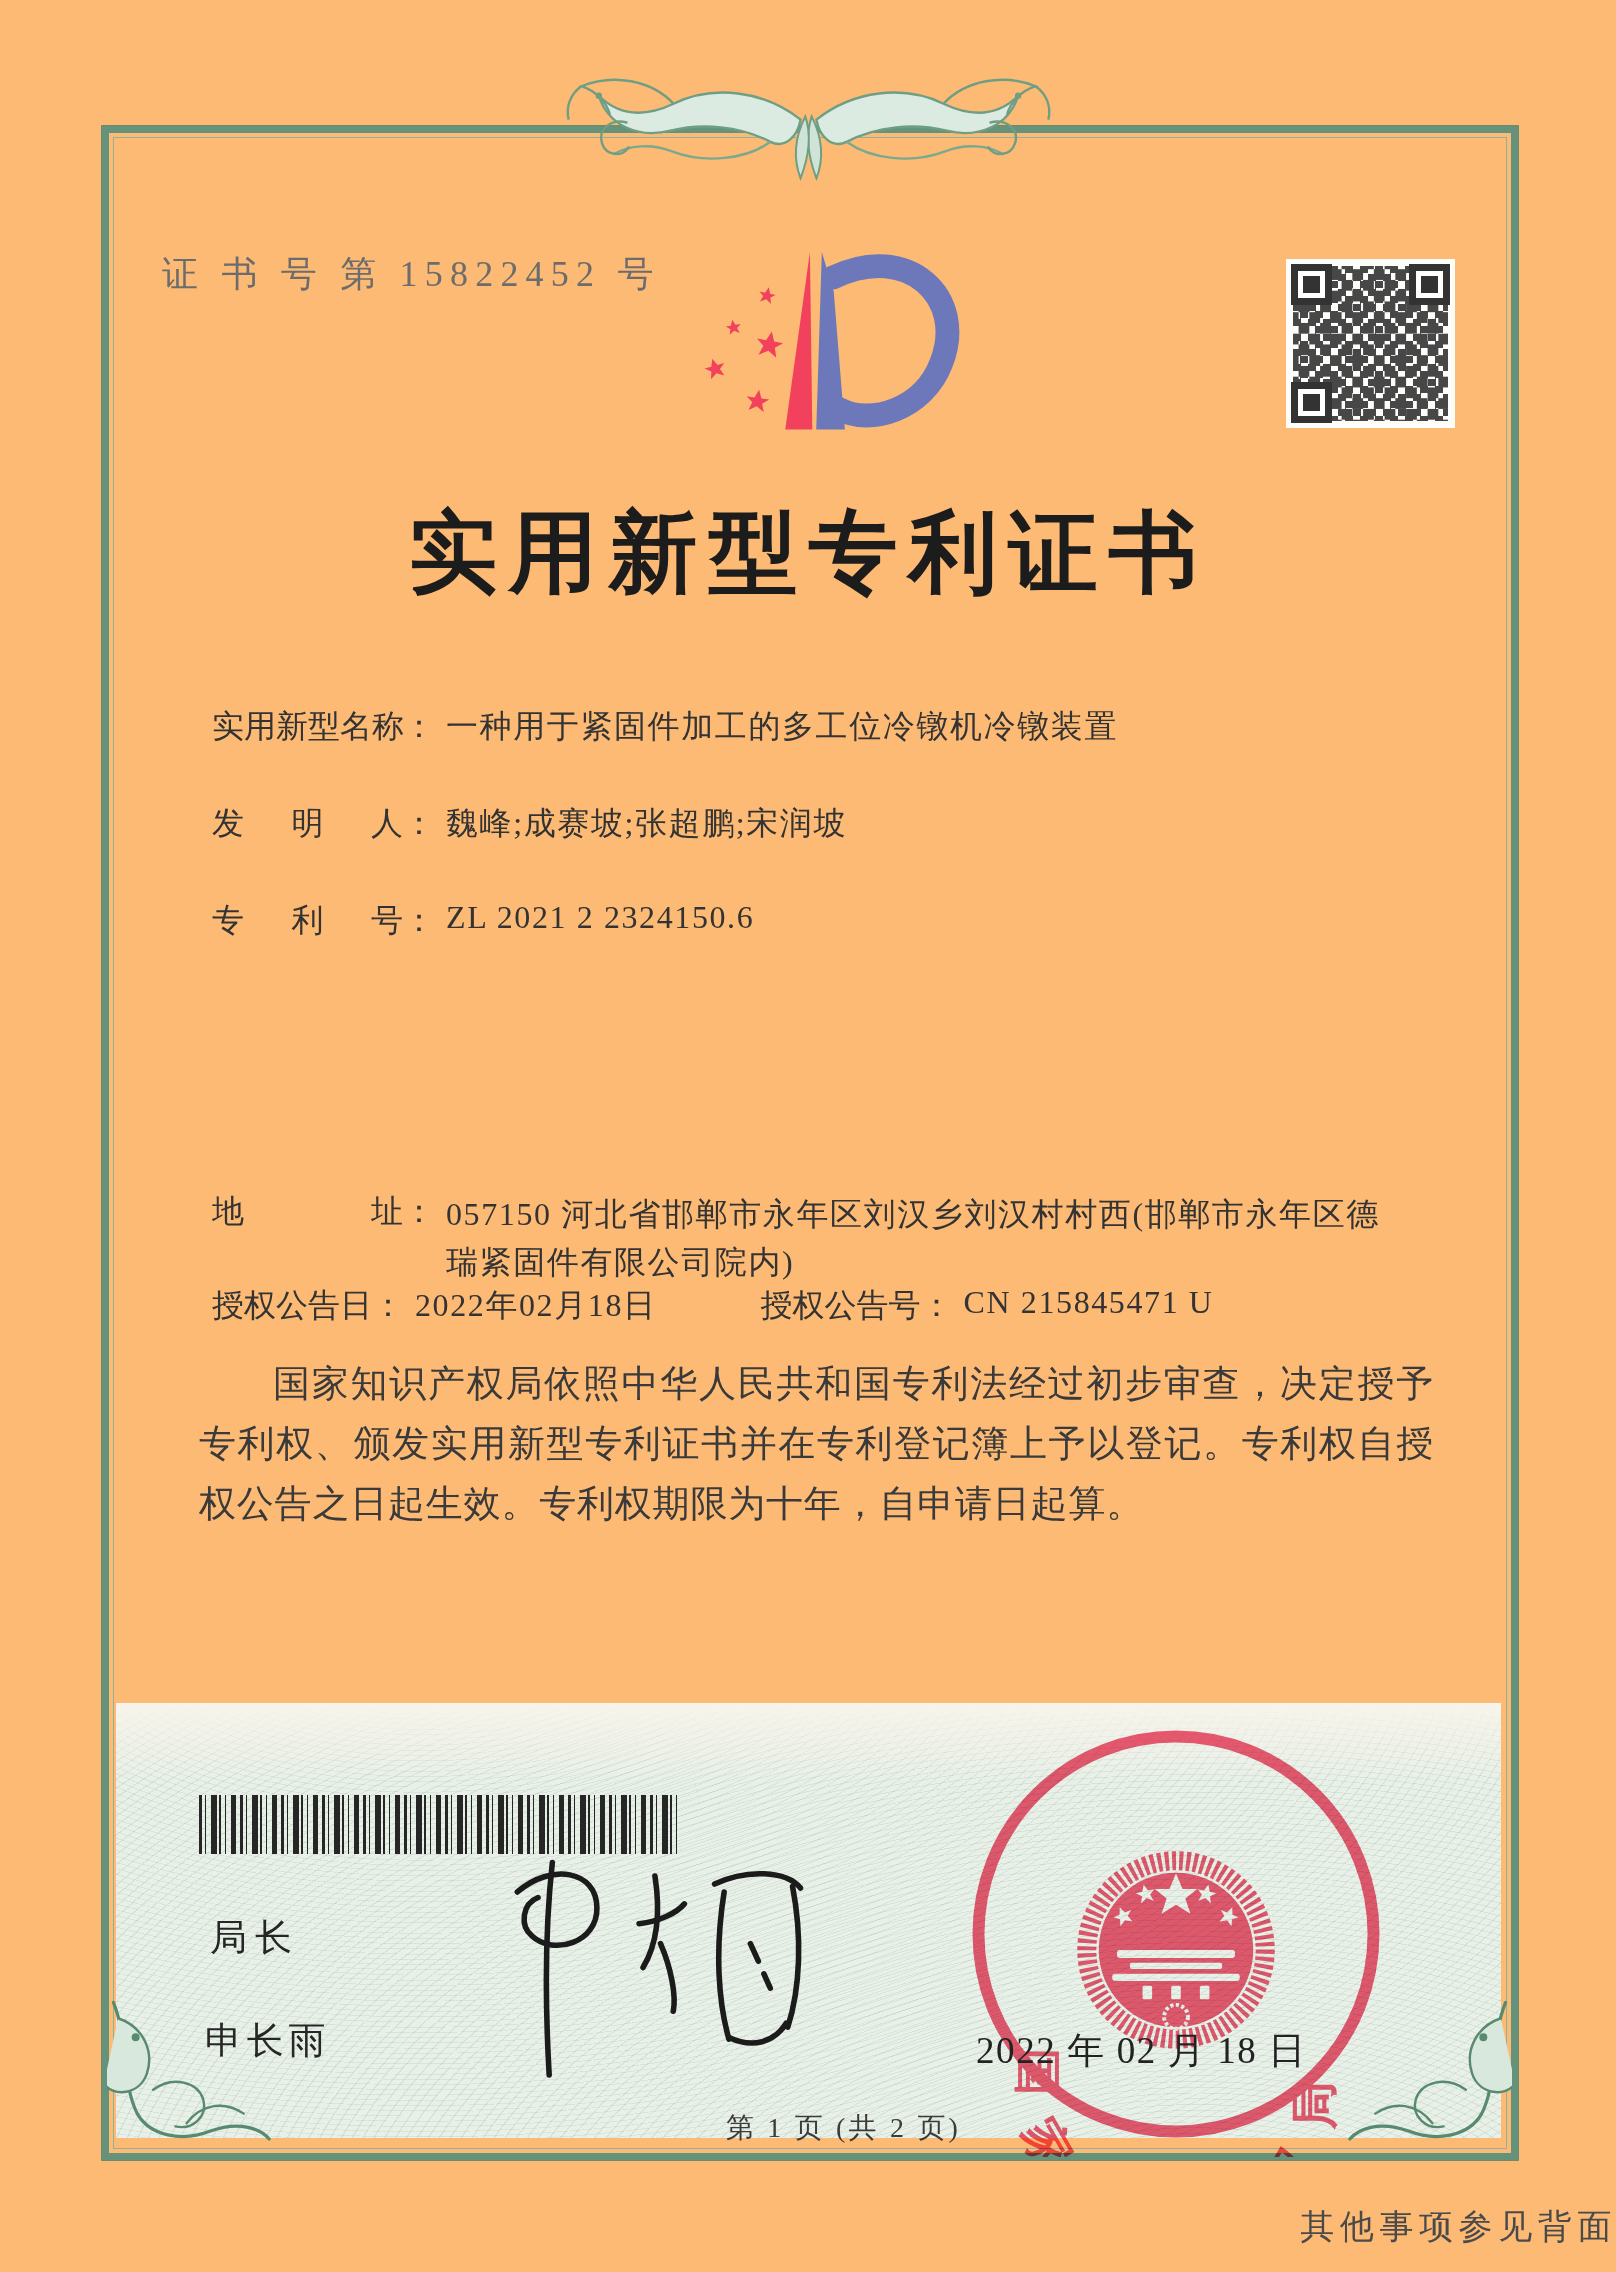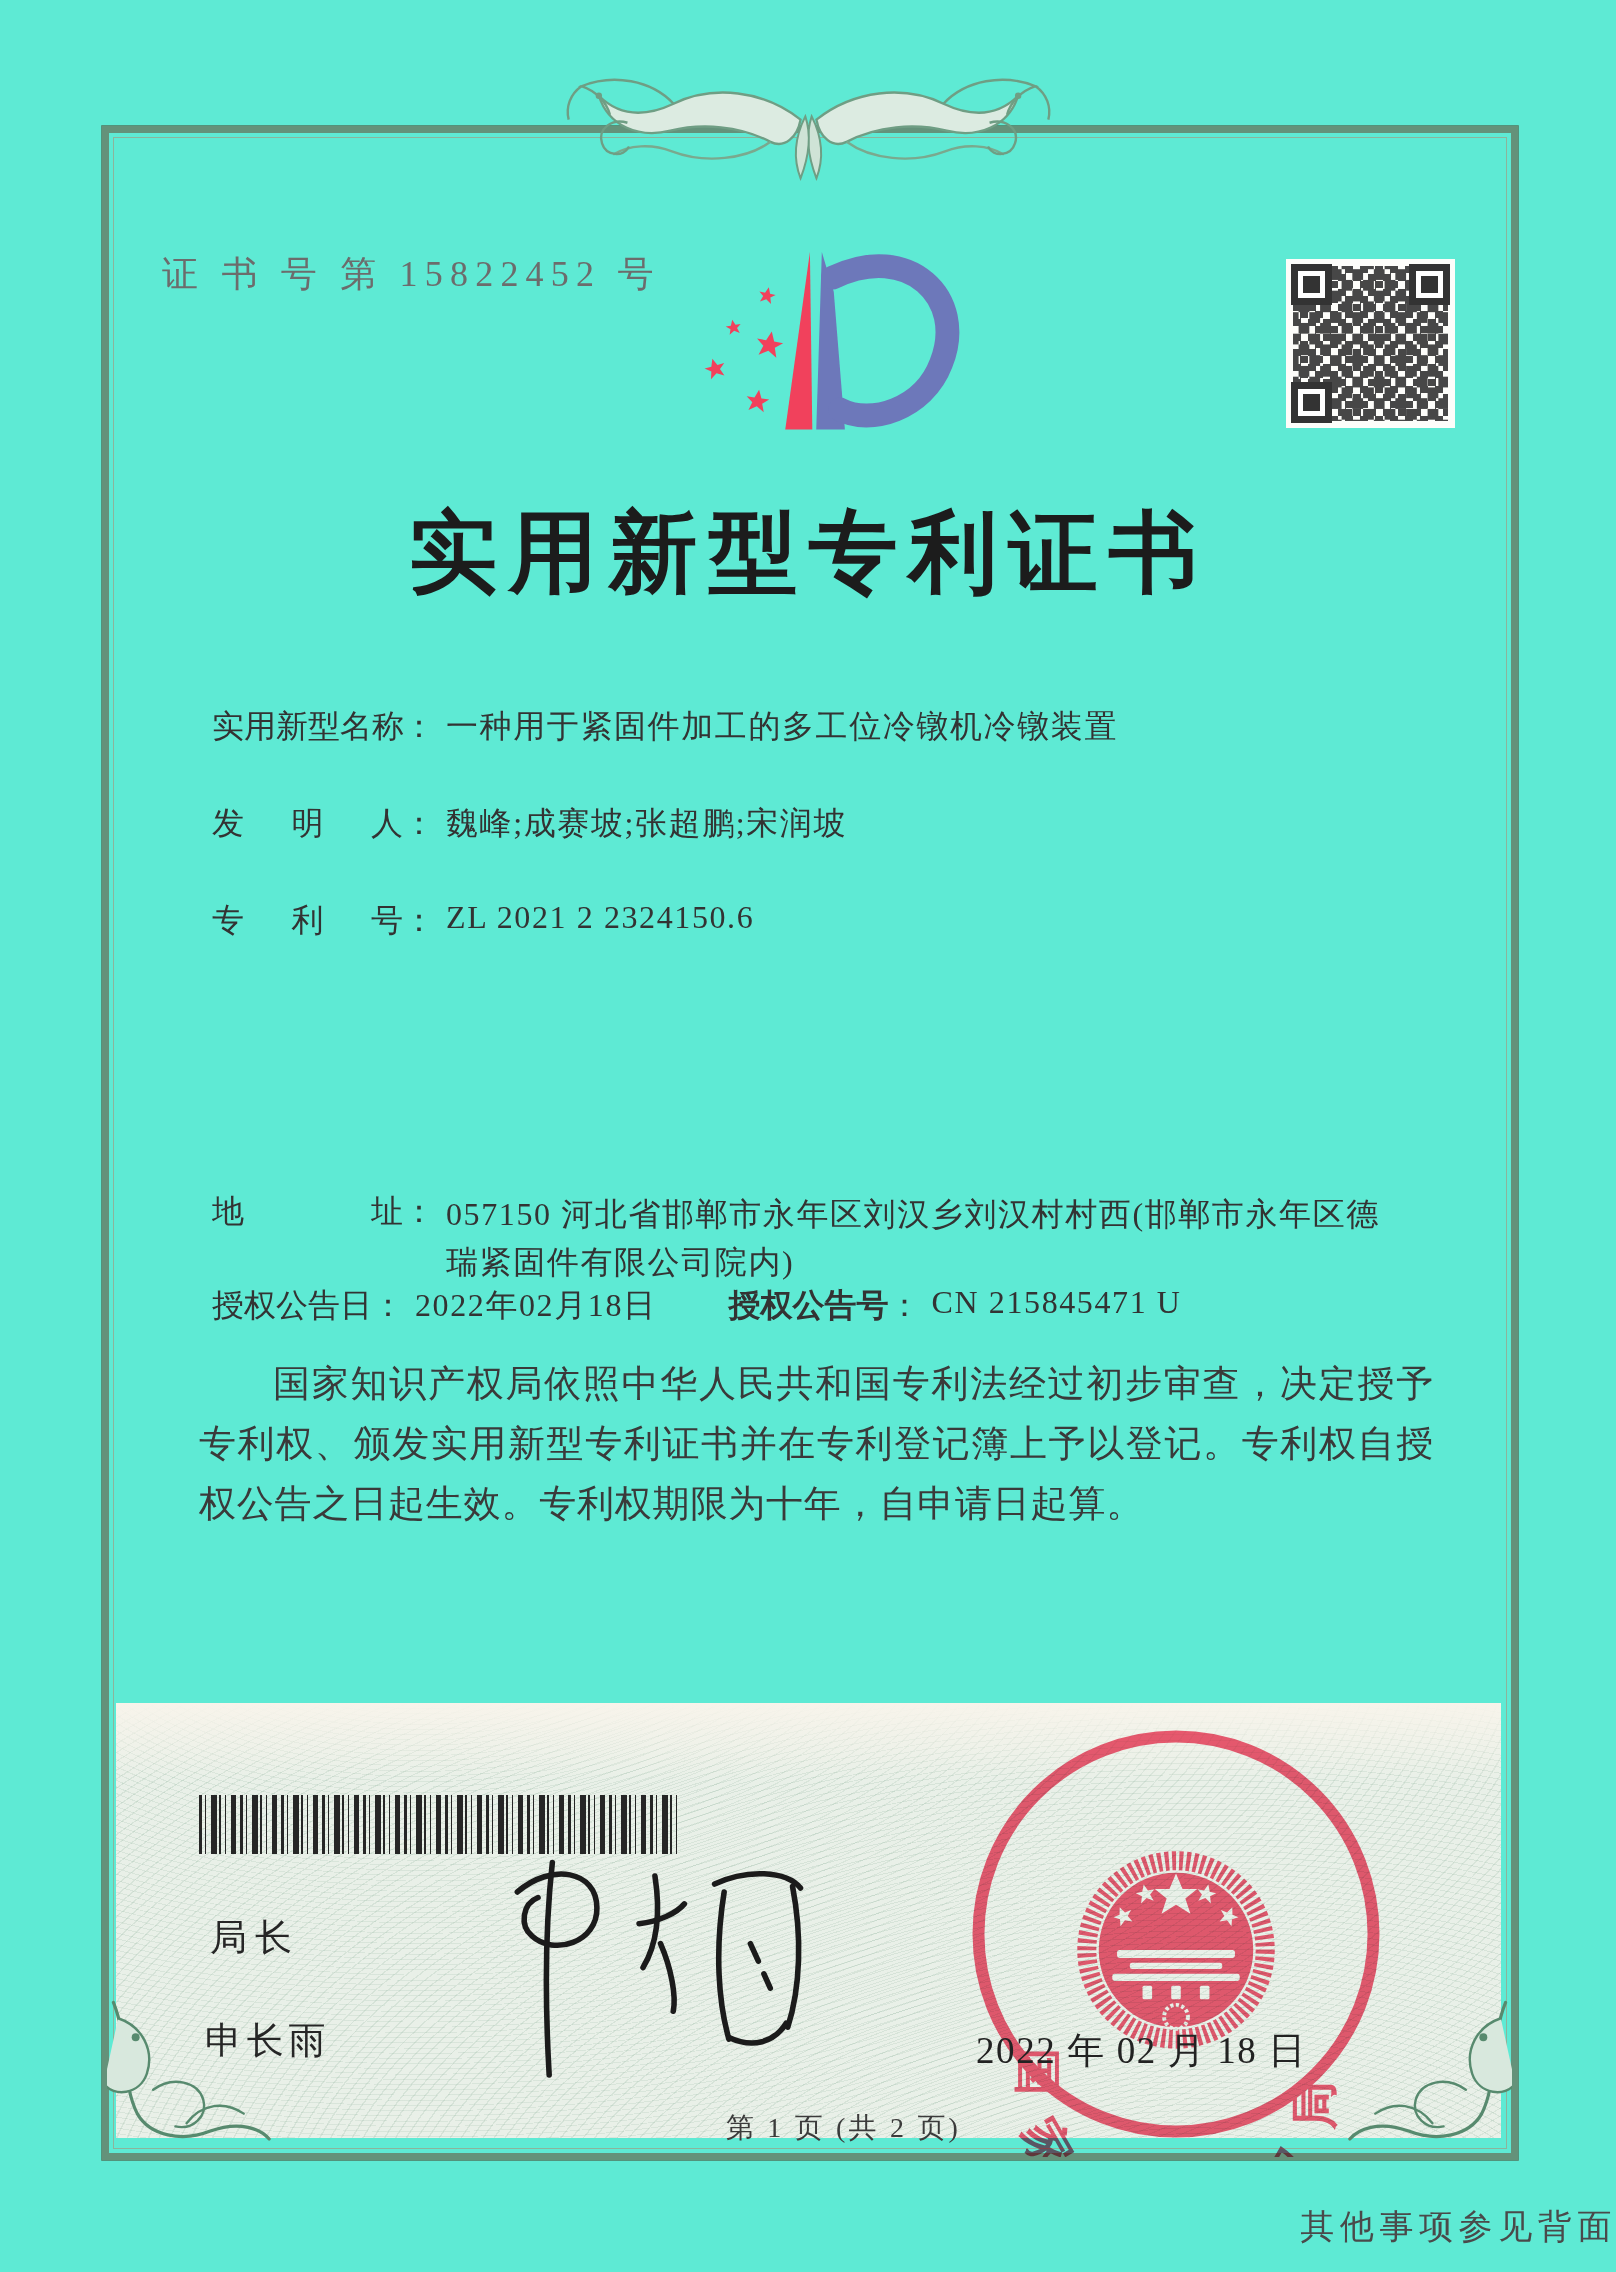--- a/index.html
+++ b/index.html
@@ -1,16 +1,16 @@
 <!DOCTYPE html>
 <html style="font-size:12.7px"><head>
 <meta charset="utf-8">
 <style>
   html,body{margin:0;padding:0;background:#e8e4da;}
-  .page{position:relative;width:1617px;height:2273px;background:#5eead4;overflow:hidden;
+  .page{position:relative;width:1617px;height:2273px;background:#fdba74;overflow:hidden;
         font-family:"Liberation Serif", serif;color:#333;}
   
   .frame{position:absolute;left:102px;top:126px;width:1402px;height:2020px;
          border:7.2px solid #64927a;box-shadow:0 0 0 0.8px #4f7d65;}
   .frame-inner{position:absolute;inset:4px;border:1.6px solid #8cb49c;}
   
   .greenband{position:absolute;left:116px;top:1703px;width:1385px;height:435px;
     background:
       linear-gradient(#f8f4eb, rgba(248,244,235,0) 76px),
       repeating-radial-gradient(493px 271px at 22% -30%, rgba(116,160,134,.14) 0 1.6px, rgba(0,0,0,0) 1.6px 9.5px),
@@ -18,21 +18,21 @@
       #e9f0e8;}
   
   .certno{position:absolute;left:162px;top:250px;font-size:36px;color:#6c6c6c;letter-spacing:7.2px;}
   .title{position:absolute;left:0;width:100%;top:493px;text-align:center;font-size:89px;
          font-weight:bold;letter-spacing:11px;color:#1c1c1c;}
   .row{position:absolute;left:212px;font-size:32px;color:#333;white-space:nowrap;}
   .flabel{display:inline-block;width:191px;text-align:justify;text-align-last:justify;vertical-align:top;}
   .colon{display:inline-block;margin-right:11px;vertical-align:top;}
   .fvalue{display:inline-block;vertical-align:top;letter-spacing:1.6px;}
   .addr-val{width:964px;line-height:1.5;white-space:normal;}
-  .grant2{margin-left:72px;font-weight:bold;}
+  .grant2{margin-left:104px;}
   .paras{position:absolute;left:199px;top:1354px;width:1235px;font-size:37px;line-height:60px;
          color:#3a3a3a;text-align:justify;letter-spacing:0.8px;}
   .paras p{margin:0;text-indent:2em;}
   
   .barcode{position:absolute;left:199px;top:1795px;width:482px;height:59px;
     background:repeating-linear-gradient(90deg,
       #262626 0 3.2px, rgba(0,0,0,0) 3.2px 5.6px,
       #262626 5.6px 7.2px, rgba(0,0,0,0) 7.2px 12px,
       #262626 12px 17.5px, rgba(0,0,0,0) 17.5px 20px,
       #262626 20px 22px, rgba(0,0,0,0) 22px 25.5px,

